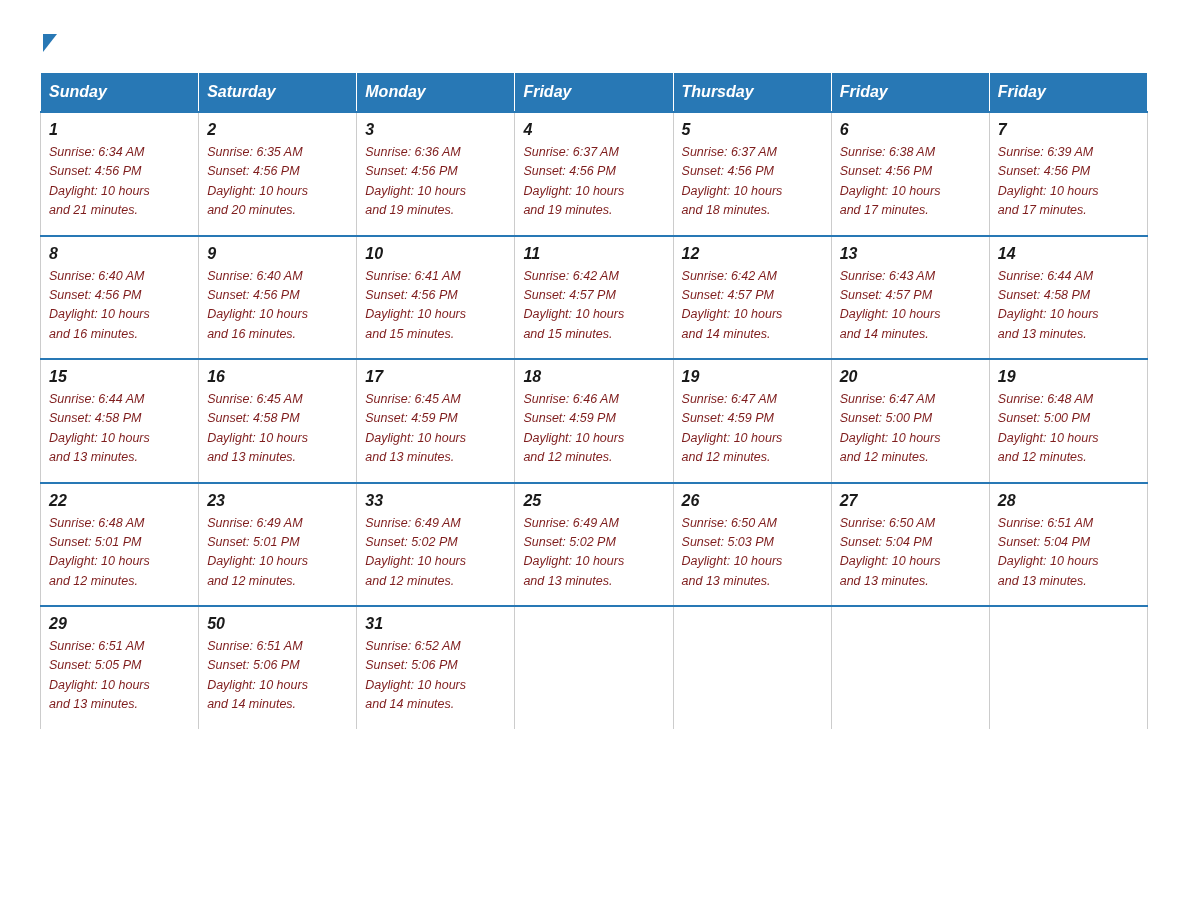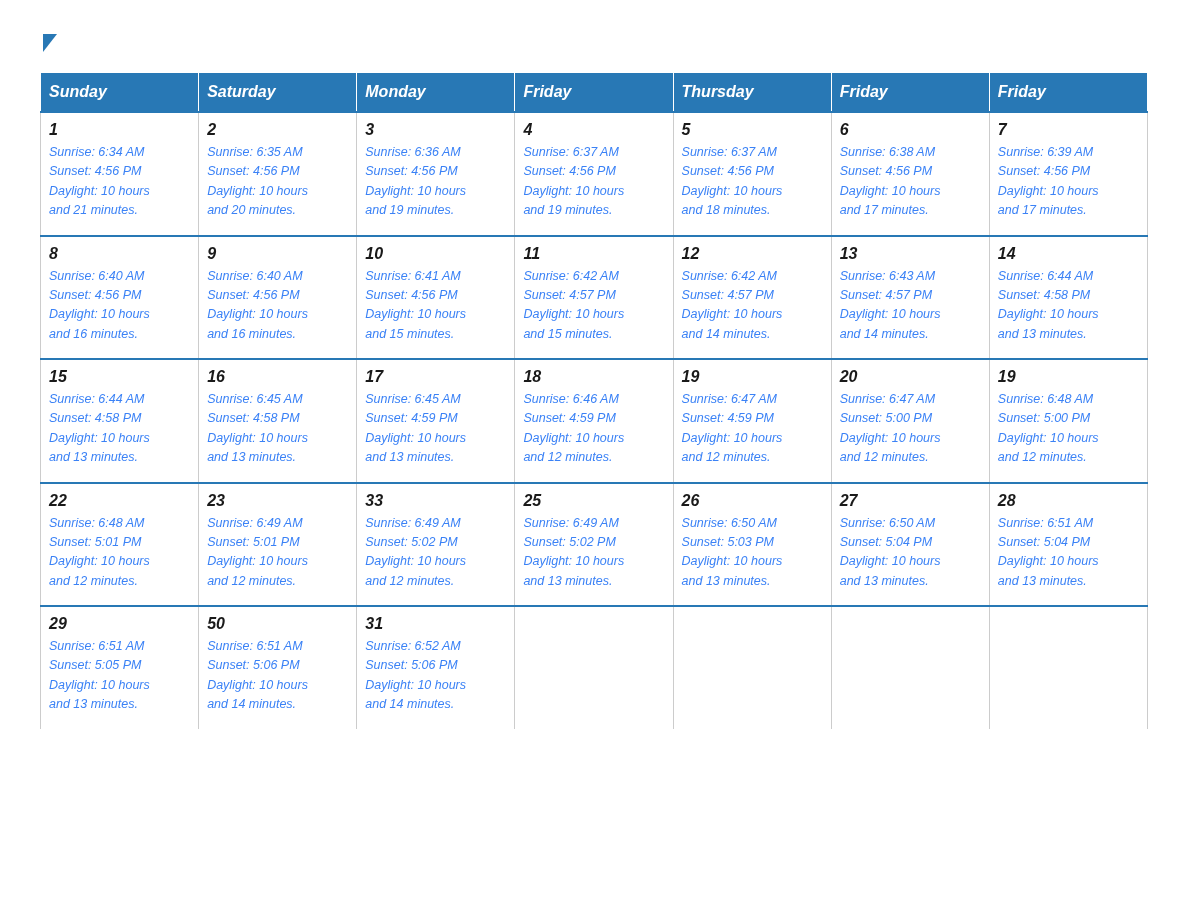--- a/index.html
+++ b/index.html
@@ -63,21 +63,21 @@
     .day-number {
       font-size: 16px;
       font-weight: bold;
       color: #1a1a1a;
       display: block;
       margin-bottom: 4px;
     }
     .day-info {
       font-size: 12.5px;
       line-height: 1.55;
-      color: #3b82f6;
+      color: #7f1d1d;
     }
     .empty-cell {
       background: #fff;
       border-top: 2px solid #2878b5;
     }
     .logo-wrapper {
       display: flex;
       align-items: center;
     }
     .logo-text-wrapper {

